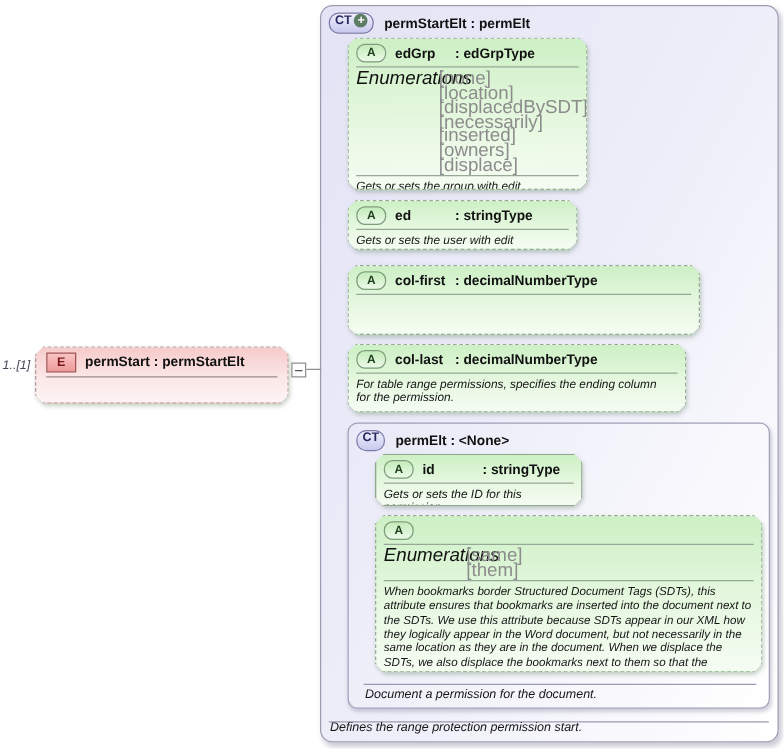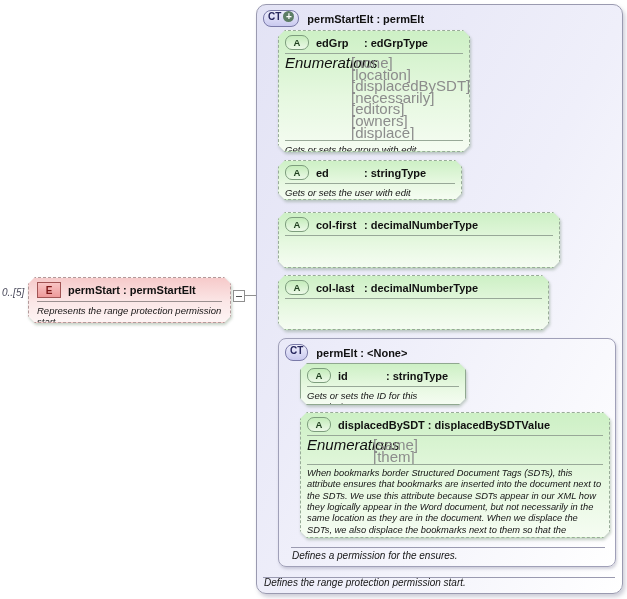--- a/index.html
+++ b/index.html
@@ -101,21 +101,21 @@
         </span>
       </div>
       <div class="sep"></div>
       <div class="enum-block">
         <span class="enum-label">Enumerations</span>
         <span class="enum-values">
           <span>[none]</span>
           <span>[location]</span>
           <span>[displacedBySDT]</span>
           <span>[necessarily]</span>
-          <span>[editors]</span>
+          <span>[inserted]</span>
           <span>[owners]</span>
           <span>[displace]</span>
         </span>
       </div>
       <div class="sep"></div>
       <div class="desc">Gets or sets the group with edit permissions</div>
     </div>
   </div>
 
   <div class="shadow-wrap" style="left:278px;top:160px;width:184px;height:40px;">
@@ -148,86 +148,82 @@
   <div class="shadow-wrap" style="left:278px;top:275px;width:271px;height:55px;">
     <div class="oct attr">
       <div class="title-row">
         <span class="badge-a">A</span>
         <span class="ttl">
           <span class="nm">col-last</span>
           <span class="tp">decimalNumberType</span>
         </span>
       </div>
       <div class="sep"></div>
+      <div class="desc" style="width:252px;">For table range permissions, specifies the ending column for the permission.</div>
     </div>
   </div>
 
   <div class="abs ct-inner" style="left:278px;top:338px;width:336px;height:227px;">
     <div class="hdr" style="position:absolute;left:6px;top:5px;">
       <span class="badge-ct">
         <span>CT</span>
       </span>
       <span class="ttl">
         <span class="nm nm-tight">permElt</span>
         <span class="tp">&lt;None&gt;</span>
       </span>
     </div>
     <div class="sep sep-lav" style="position:absolute;left:12px;top:208px;width:314px;margin:0;"></div>
-    <div class="bottom-desc" style="position:absolute;left:13px;top:211px;width:310px;">Defines a permission for the ensures.</div>
+    <div class="bottom-desc" style="position:absolute;left:13px;top:211px;width:310px;">Document a permission for the document.</div>
   </div>
 
   <div class="shadow-wrap" style="left:300px;top:363px;width:166px;height:42px;">
     <div class="oct attr attr-solid">
       <div class="title-row">
         <span class="badge-a">A</span>
         <span class="ttl">
           <span class="nm">id</span>
           <span class="tp">stringType</span>
         </span>
       </div>
       <div class="sep"></div>
       <div class="desc">Gets or sets the ID for this permission.</div>
     </div>
   </div>
 
   <div class="shadow-wrap" style="left:300px;top:412px;width:310px;height:126px;">
     <div class="oct attr">
       <div class="title-row">
         <span class="badge-a">A</span>
-        <span class="ttl">
-          <span class="nm nm-tight">displacedBySDT</span>
-          <span class="tp">displacedBySDTValue</span>
-        </span>
       </div>
       <div class="sep"></div>
       <div class="enum-block">
         <span class="enum-label">Enumerations</span>
         <span class="enum-values">
           <span>[same]</span>
           <span>[them]</span>
         </span>
       </div>
       <div class="sep"></div>
       <div class="desc" style="width:296px;font-size:9.3px;">When bookmarks border Structured Document Tags (SDTs), this attribute ensures that bookmarks are inserted into the document next to the SDTs. We use this attribute because SDTs appear in our XML how they logically appear in the Word document, but not necessarily in the same location as they are in the document. When we displace the SDTs, we also displace the bookmarks next to them so that the intended result is in the XML file.</div>
     </div>
   </div>
 
-  <div class="abs card-label" style="left:2px;top:287px;">0..[5]</div>
+  <div class="abs card-label" style="left:2px;top:287px;">1..[1]</div>
 
   <div class="shadow-wrap" style="left:28px;top:277px;width:203px;height:46px;">
     <div class="oct elem">
       <div class="title-row" style="padding:4px 8px 3px 8px;">
         <span class="badge-e">E</span>
         <span class="ttl">
           <span class="nm nm-tight">permStart</span>
           <span class="tp">permStartElt</span>
         </span>
       </div>
       <div class="sep" style="border-top-color:#9a8f8f;margin:0 8px;"></div>
-      <div class="desc" style="padding:3px 8px 4px 8px;">Represents the range protection permission start.</div>
     </div>
   </div>
 
   <div class="handle" style="left:233px;top:290px;">
     <div class="minus"></div>
   </div>
 
 </div>
 
 </body></html>

